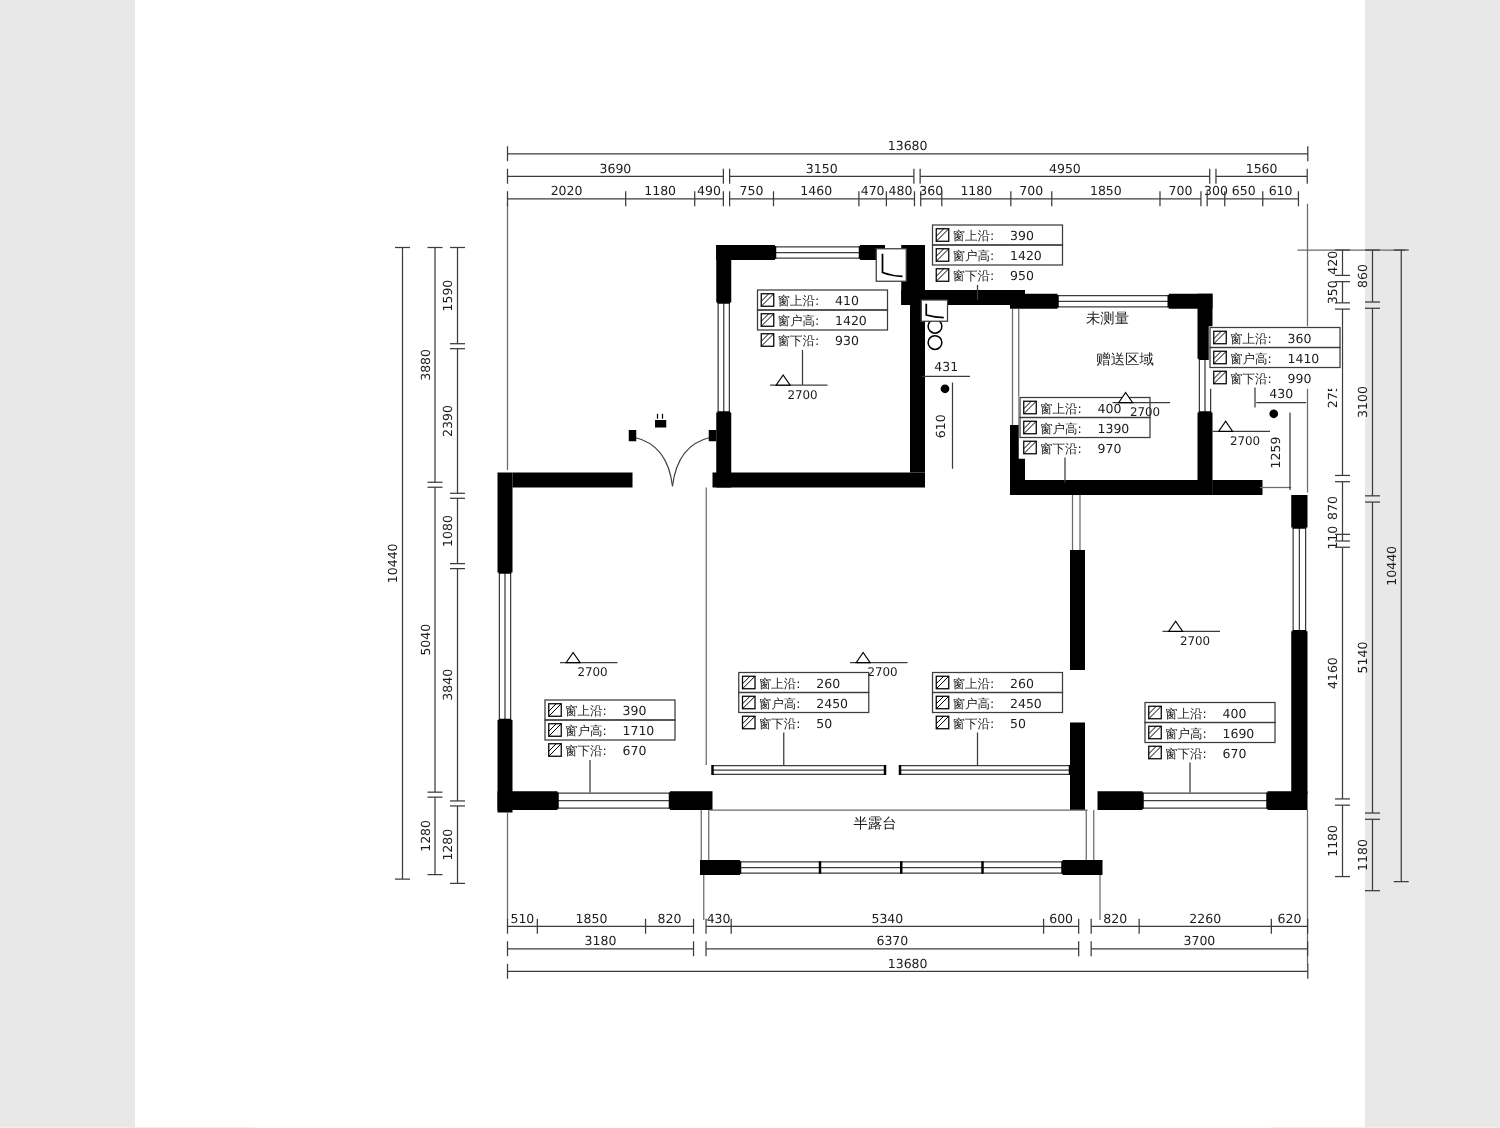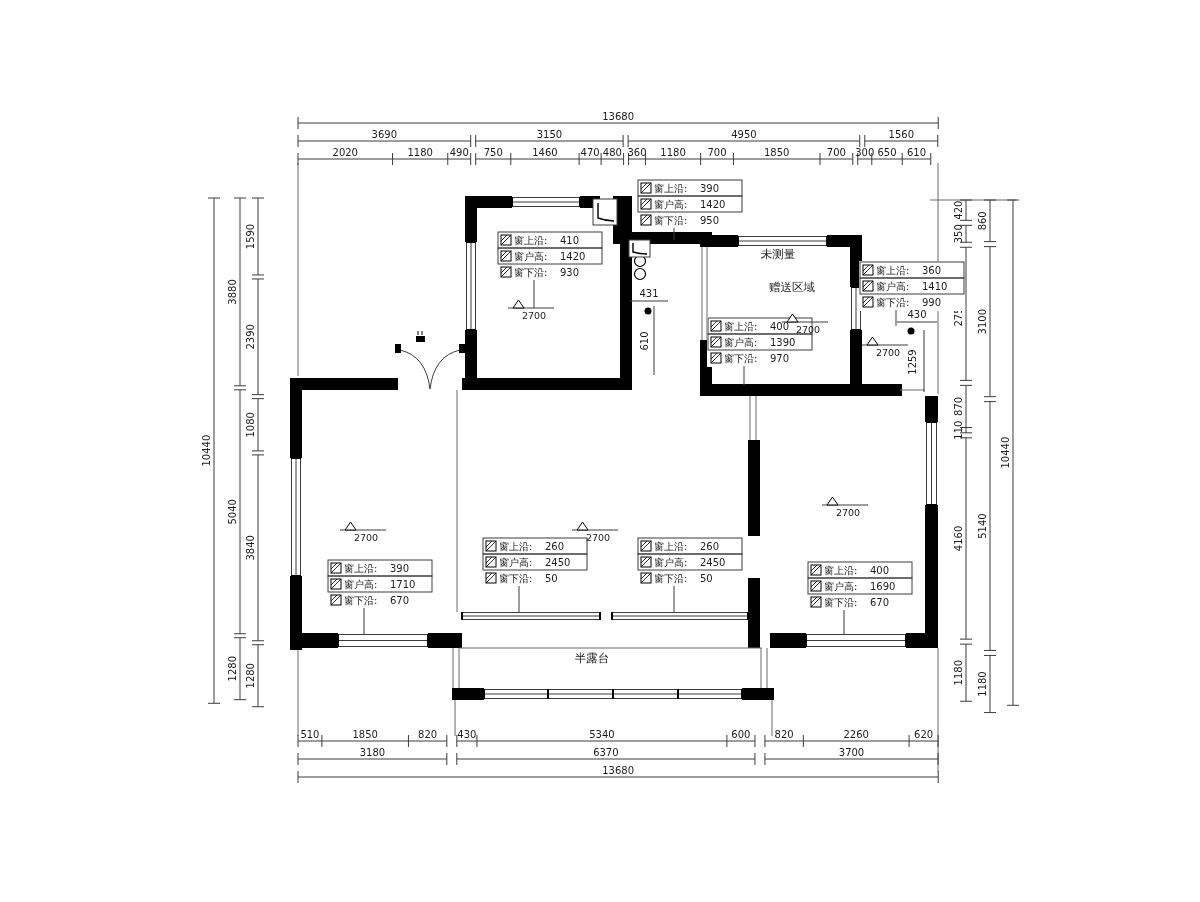--- a/index.html
+++ b/index.html
@@ -1,16 +1,16 @@
 <!DOCTYPE html>
 <html><head>
 <meta charset="utf-8">
 <style>
   html,body{margin:0;padding:0;background:#e8e8e8;}
-  .canvas{position:relative;width:1200px;height:902px;background:#ffffff;margin:0 auto;
+  .canvas{position:relative;width:984px;height:902px;background:#ffffff;margin:0 auto;
           font-family:"DejaVu Sans", sans-serif;}
   svg{position:absolute;left:0;top:0;}
   text{fill:#1c1c1c;}
 </style>
 </head>
 <body>
 
 <div class="canvas">
   <svg id="plan" width="1200" height="902" viewBox="0 0 1200 902">
     <g id="static-geometry">

